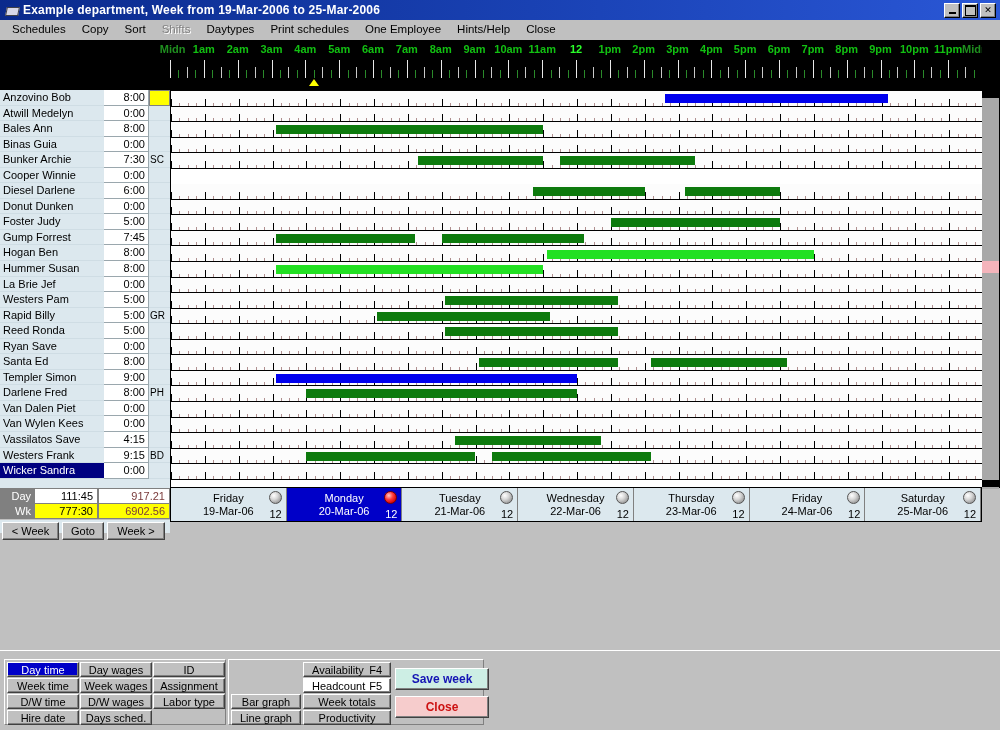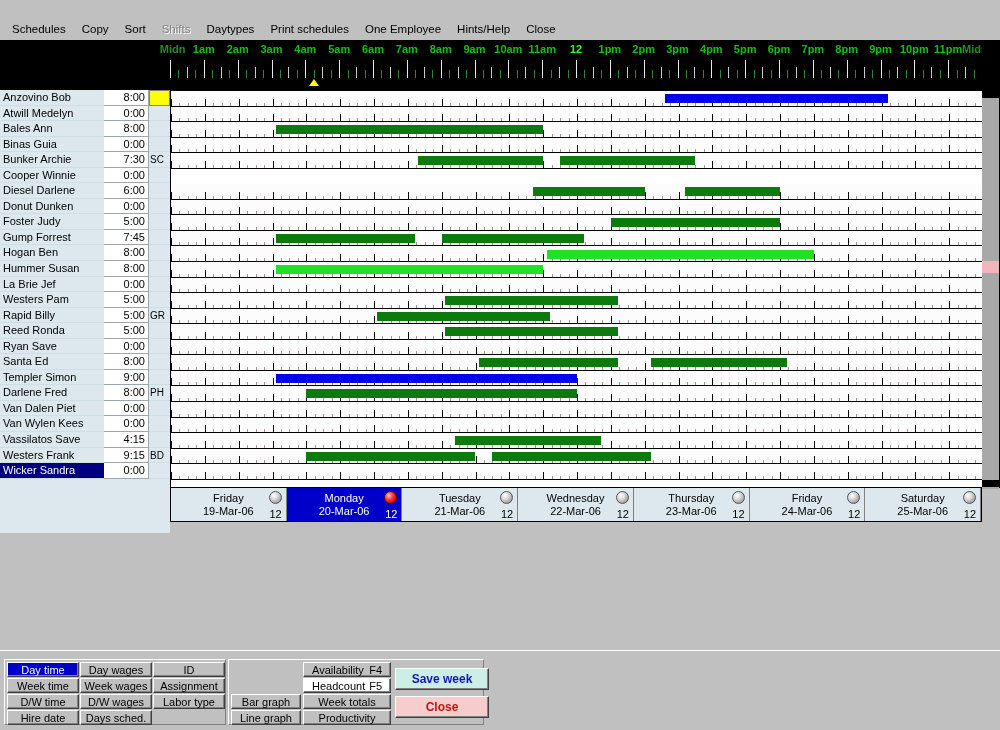--- a/index.html
+++ b/index.html
@@ -240,20 +240,35 @@
   .tbtn.white { background: #ffffff; }
   .tbtn.save { background: #cdeee4; color: #1414b4; font-weight: bold; font-size: 12px; }
   .tbtn.close { background: #f6cccc; color: #cc1111; font-weight: bold; font-size: 12px; }
   .tbtn.kv { justify-content: space-between; padding: 0 8px; }
 </style>
 </head>
 <body>
 
 <div id="app">
 
+  <div id="titlebar">
+    <div class="tb-icon"></div>
+    <div class="tb-title">Example department,  Week from 19-Mar-2006  to  25-Mar-2006</div>
+    <div class="tb-btns">
+      <div class="tb-btn tb-min">
+          <span class="g"></span>
+        </div>
+      <div class="tb-btn tb-max">
+          <span class="g"></span>
+        </div>
+      <div class="tb-btn tb-close">
+          <span class="g"></span>
+        </div>
+    </div>
+  </div>
 
   <div id="menubar">
       <div class="menu-item">Schedules</div>
       <div class="menu-item">Copy</div>
       <div class="menu-item">Sort</div>
       <div class="menu-item disabled">Shifts</div>
       <div class="menu-item">Daytypes</div>
       <div class="menu-item">Print schedules</div>
       <div class="menu-item">One Employee</div>
       <div class="menu-item">Hints/Help</div>
@@ -512,21 +527,38 @@
           <div class="hrs">9:15</div>
           <div class="code">BD</div>
         </div>
         <div class="nrow sel" style="height: 15.55px;">
           <div class="nm">Wicker Sandra</div>
           <div class="hrs">0:00</div>
           <div class="code"></div>
         </div>
       </div>
 
+    <div id="totals">
+      <div class="trow day">
+        <div class="tlab">Day</div>
+        <div class="tval t1">111:45</div>
+        <div class="tval">917.21</div>
+      </div>
+      <div class="trow wk">
+        <div class="tlab">Wk</div>
+        <div class="tval t1">777:30</div>
+        <div class="tval">6902.56</div>
+      </div>
+    </div>
 
+    <div id="navbtns">
+      <div class="navbtn" id="nav-prev">&lt; Week</div>
+      <div class="navbtn" id="nav-goto">Goto</div>
+      <div class="navbtn" id="nav-next">Week &gt;</div>
+    </div>
 
     <div id="chart">
       <div id="chartInner">
           <div class="crow" style="top: 0px; height: 15.55px;">
             <div class="ticks">
               <div class="ct h" style="left: 0px;"></div>
               <div class="ct q" style="left: 8.45833px;"></div>
               <div class="ct q" style="left: 16.9167px;"></div>
               <div class="ct q" style="left: 25.375px;"></div>
               <div class="ct h" style="left: 33.8333px;"></div>

